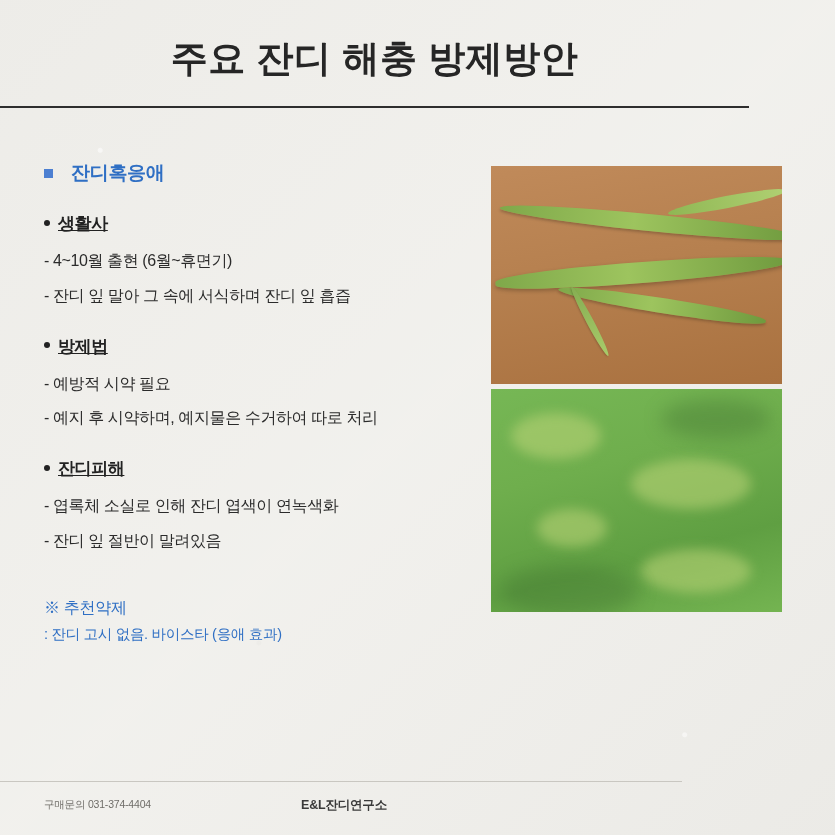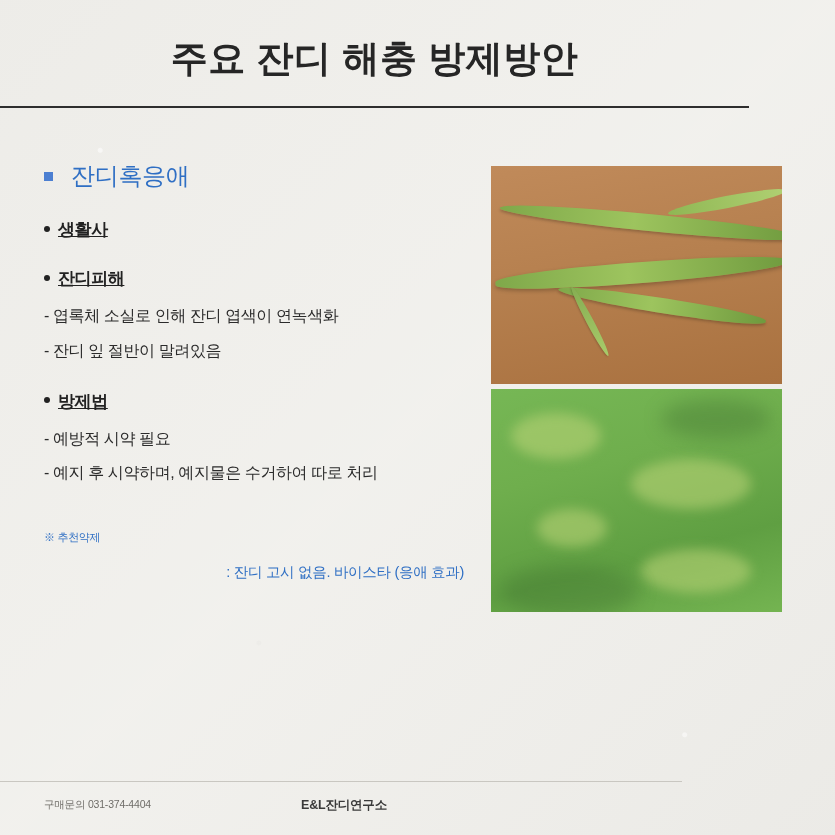--- a/index.html
+++ b/index.html
@@ -59,22 +59,22 @@
     margin-bottom: 26px;
   }
   .sq-bullet {
     width: 9px; height: 9px;
     background: #4c7fd1;
     margin-right: 18px;
     flex: 0 0 auto;
   }
   .sec-head-text {
     color: #2f6fc4;
-    font-size: 24px;
-    font-weight: normal;
+    font-size: 19px;
+    font-weight: bold;
     letter-spacing: -0.3px;
   }
   .block {
     margin-bottom: 26px;
   }
   .block-title {
     font-size: 17px;
     font-weight: bold;
     color: #222;
     margin-bottom: 14px;
@@ -96,29 +96,28 @@
     color: #2b2b2b;
     line-height: 1.55;
     margin: 0 0 10px 0;
     letter-spacing: -0.4px;
   }
   .rec {
     margin-top: 44px;
   }
   .rec-title {
     color: #2f6fc4;
-    font-size: 11px;
-    margin-bottom: 18px;
+    font-size: 16px;
+    margin-bottom: 6px;
     letter-spacing: -0.3px;
   }
   .rec-body {
     color: #2f6fc4;
     font-size: 14.5px;
     letter-spacing: -0.3px;
-    text-align: right;
   }
   
   .photo {
     position: absolute;
     left: 491px;
     width: 291px;
     overflow: hidden;
   }
   .photo-top {
     top: 166px;
@@ -227,36 +226,38 @@
 
     <div class="sec-head">
       <span class="sq-bullet"></span>
       <span class="sec-head-text">잔디혹응애</span>
     </div>
 
     <div class="block">
       <div class="block-title">
         <span class="dot"></span><span>생활사</span>
       </div>
+      <p class="line">- 4~10월 출현 (6월~휴면기)</p>
+      <p class="line">- 잔디 잎 말아 그 속에 서식하며 잔디 잎 흡즙</p>
+    </div>
+
+    <div class="block">
+      <div class="block-title">
+        <span class="dot"></span><span>방제법</span>
+      </div>
+      <p class="line">- 예방적 시약 필요</p>
+      <p class="line">- 예지 후 시약하며, 예지물은 수거하여 따로 처리</p>
     </div>
 
     <div class="block">
       <div class="block-title">
         <span class="dot"></span><span>잔디피해</span>
       </div>
       <p class="line">- 엽록체 소실로 인해 잔디 엽색이 연녹색화</p>
       <p class="line">- 잔디 잎 절반이 말려있음</p>
-    </div>
-
-    <div class="block">
-      <div class="block-title">
-        <span class="dot"></span><span>방제법</span>
-      </div>
-      <p class="line">- 예방적 시약 필요</p>
-      <p class="line">- 예지 후 시약하며, 예지물은 수거하여 따로 처리</p>
     </div>
 
     <div class="rec">
       <div class="rec-title">※ 추천약제</div>
       <div class="rec-body">: 잔디 고시 없음. 바이스타 (응애 효과)</div>
     </div>
   </div>
 
   <div class="photo photo-top">
     <div class="leaf-tip"></div>

